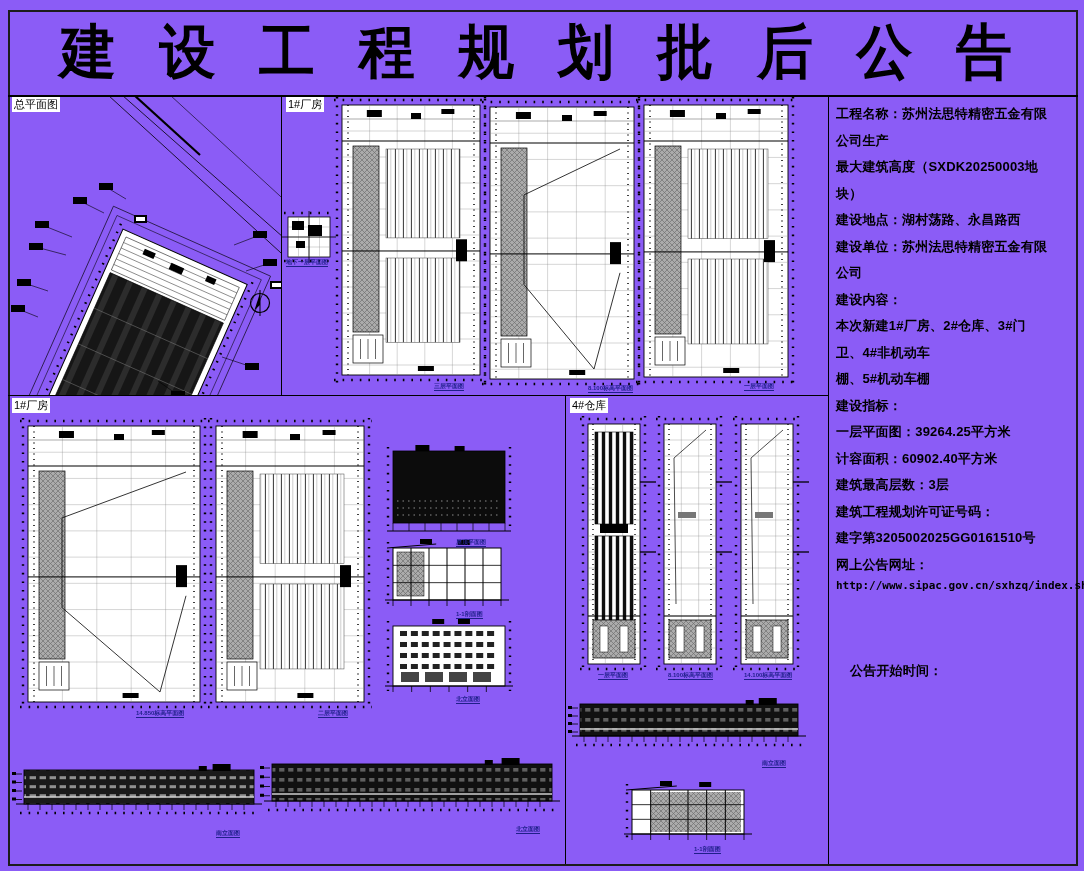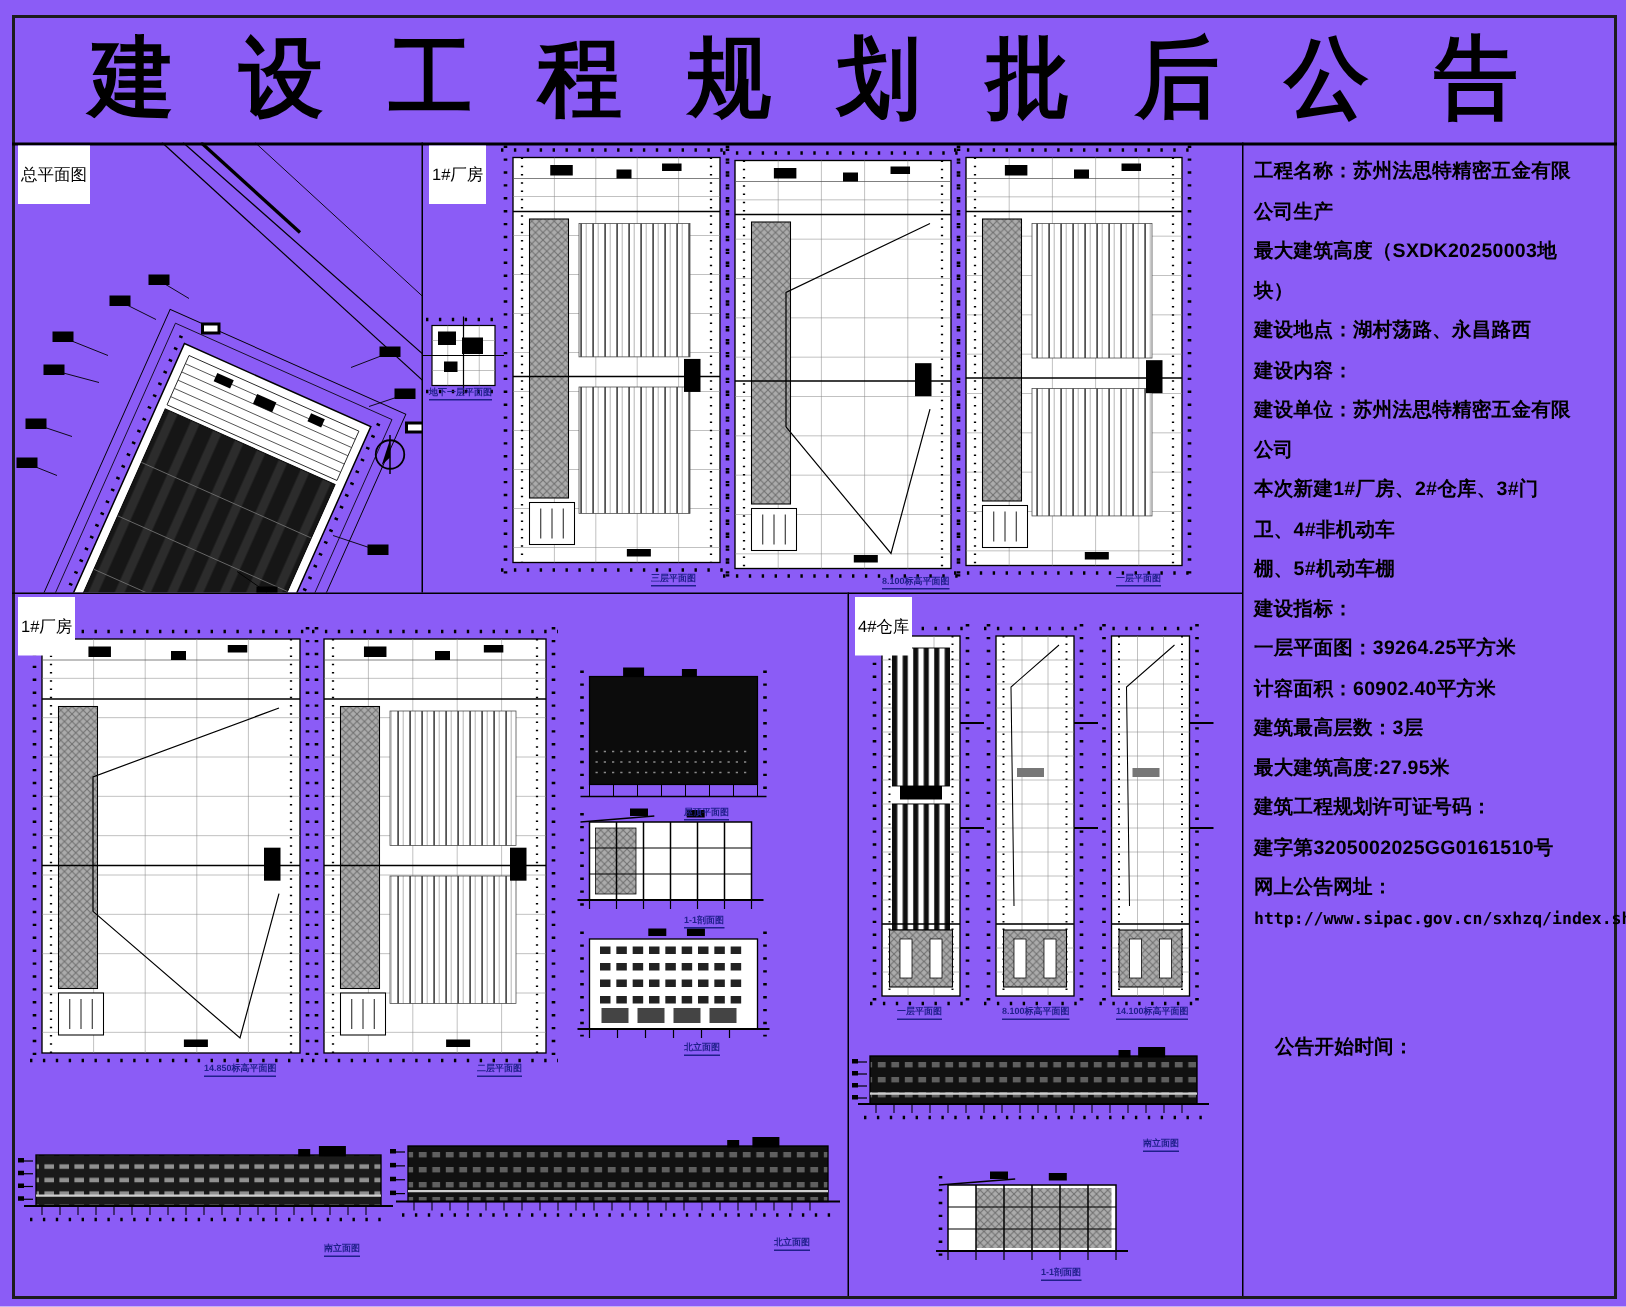--- a/index.html
+++ b/index.html
@@ -8,21 +8,21 @@
   #frame{position:absolute;left:8px;top:10px;width:1066px;height:852px;border:2px solid #1c1c1c;}
   #titlebar{position:absolute;left:8px;top:10px;width:1070px;height:85px;border-bottom:2px solid #000;
         display:flex;align-items:center;justify-content:center;}
   #titlebar .t{font-size:56px;font-weight:900;letter-spacing:14px;white-space:nowrap;transform:scaleY(1.05);}
   .panel{position:absolute;box-sizing:border-box;}
   #p-site{left:8px;top:95px;width:274px;height:300px;border-right:1.5px solid #000;}
   #p-ftop{left:282px;top:95px;width:546px;height:300px;}
   #p-fbot{left:8px;top:395px;width:557px;height:469px;border-top:1.5px solid #000;}
   #p-wh{left:565px;top:395px;width:263px;height:469px;border-top:1.5px solid #000;border-left:1.5px solid #000;}
   #p-info{left:828px;top:95px;width:228px;height:769px;border-left:1.5px solid #000;padding:6px 6px 0 7px;}
-  .plabel{position:absolute;left:4px;top:2px;font-size:11px;z-index:3;background:#fff;padding:12px 2px;}
+  .plabel{position:absolute;left:4px;top:2px;font-size:11px;z-index:3;background:#fff;padding:0 2px;}
   .cap{position:absolute;font-size:6px;line-height:7px;color:#1f1f8a;border-bottom:1px solid #1f1f8a;
        white-space:nowrap;font-weight:bold;z-index:3;}
   .panel svg{position:absolute;left:0;top:0;}
   .il{font-size:13px;font-weight:700;line-height:26.5px;letter-spacing:0.2px;}
   .il.url{font-family:"DejaVu Sans Mono","Liberation Mono",monospace;font-size:11px;font-weight:600;line-height:15px;letter-spacing:0;}
   .il.gap{margin-top:65px;}
   .il.ind1{padding-left:14px;}
   .il.ind2{padding-left:22px;}
 </style>
 </head>
@@ -696,28 +696,27 @@
     <div class="cap" style="left:102px;top:276px">8.100标高平面图</div>
     <div class="cap" style="left:178px;top:276px">14.100标高平面图</div>
     <div class="cap" style="left:196px;top:364px">南立面图</div>
     <div class="cap" style="left:128px;top:450px">1-1剖面图</div>
   </div>
 
   <div id="p-info" class="panel">
     <div class="il">工程名称：苏州法思特精密五金有限公司生产</div>
     <div class="il">最大建筑高度（SXDK20250003地块）</div>
     <div class="il">建设地点：湖村荡路、永昌路西</div>
+    <div class="il">建设单位：苏州法思特精密五金有限公司</div>
     <div class="il">建设内容：</div>
-    <div class="il">建设单位：苏州法思特精密五金有限公司</div>
     <div class="il">本次新建1#厂房、2#仓库、3#门卫、4#非机动车</div>
     <div class="il">棚、5#机动车棚</div>
     <div class="il">建设指标：</div>
     <div class="il">一层平面图：39264.25平方米</div>
     <div class="il">计容面积：60902.40平方米</div>
     <div class="il">建筑最高层数：3层</div>
-    <div class="il">最大建筑高度:27.95米</div>
     <div class="il">建筑工程规划许可证号码：</div>
     <div class="il">建字第3205002025GG0161510号</div>
     <div class="il">网上公告网址：</div>
     <div class="il url">http://www.sipac.gov.cn/sxhzq/index.shtml</div>
     <div class="il gap ind1">公告开始时间：</div>
   </div>
 </div>
 
 </body></html>

